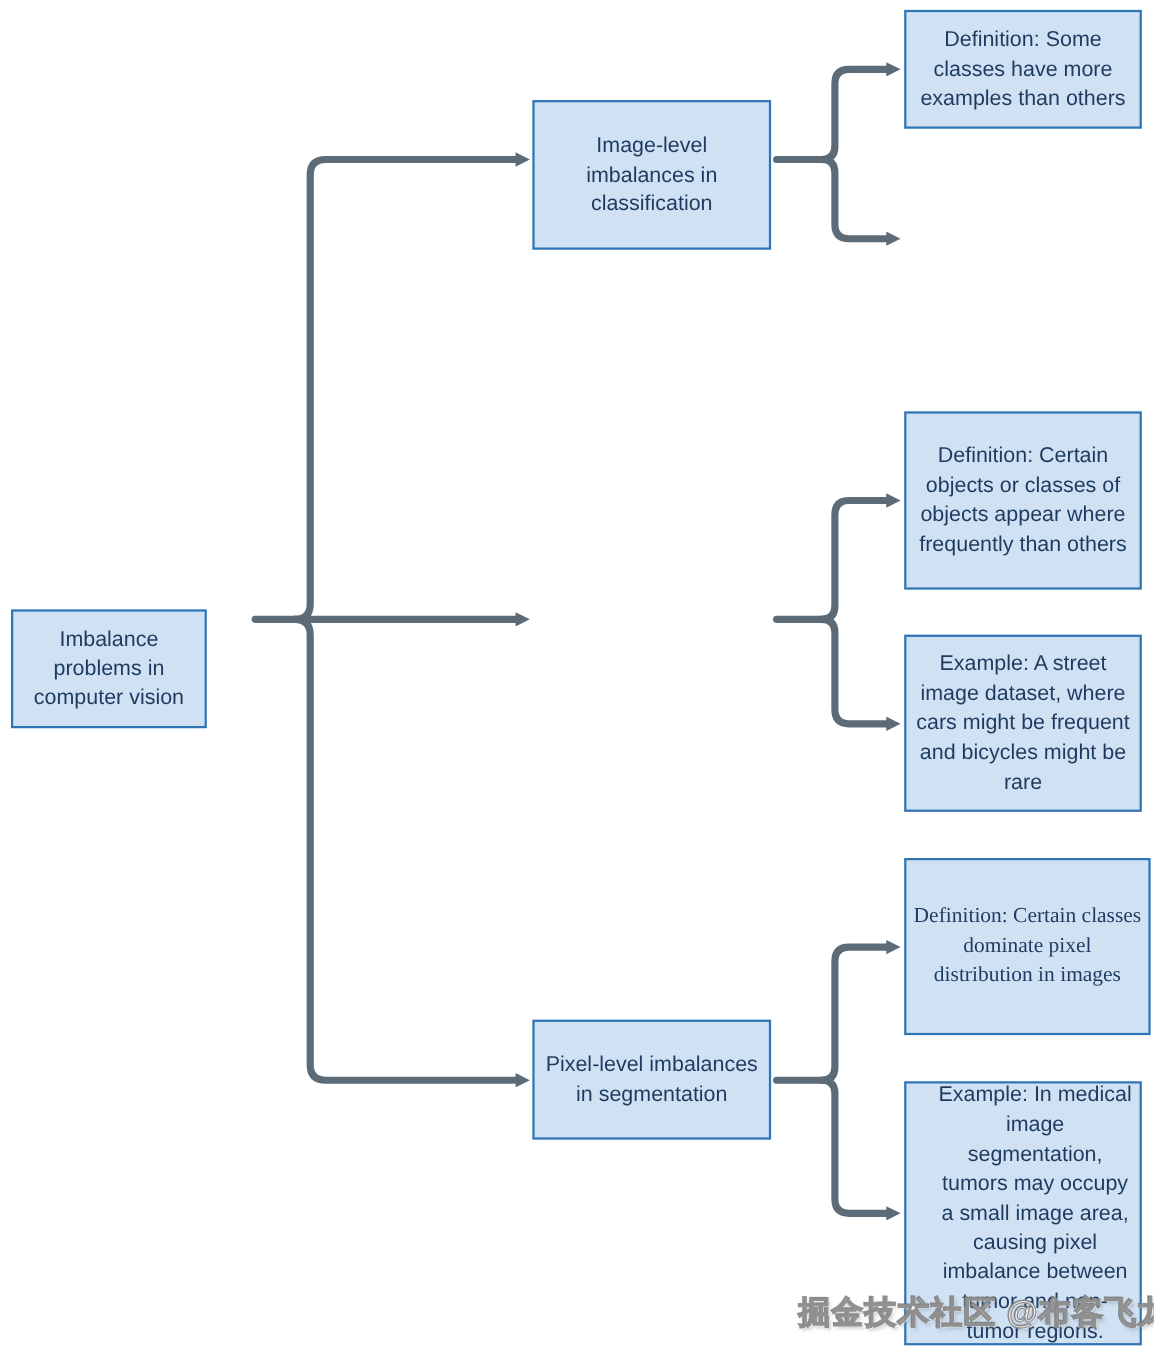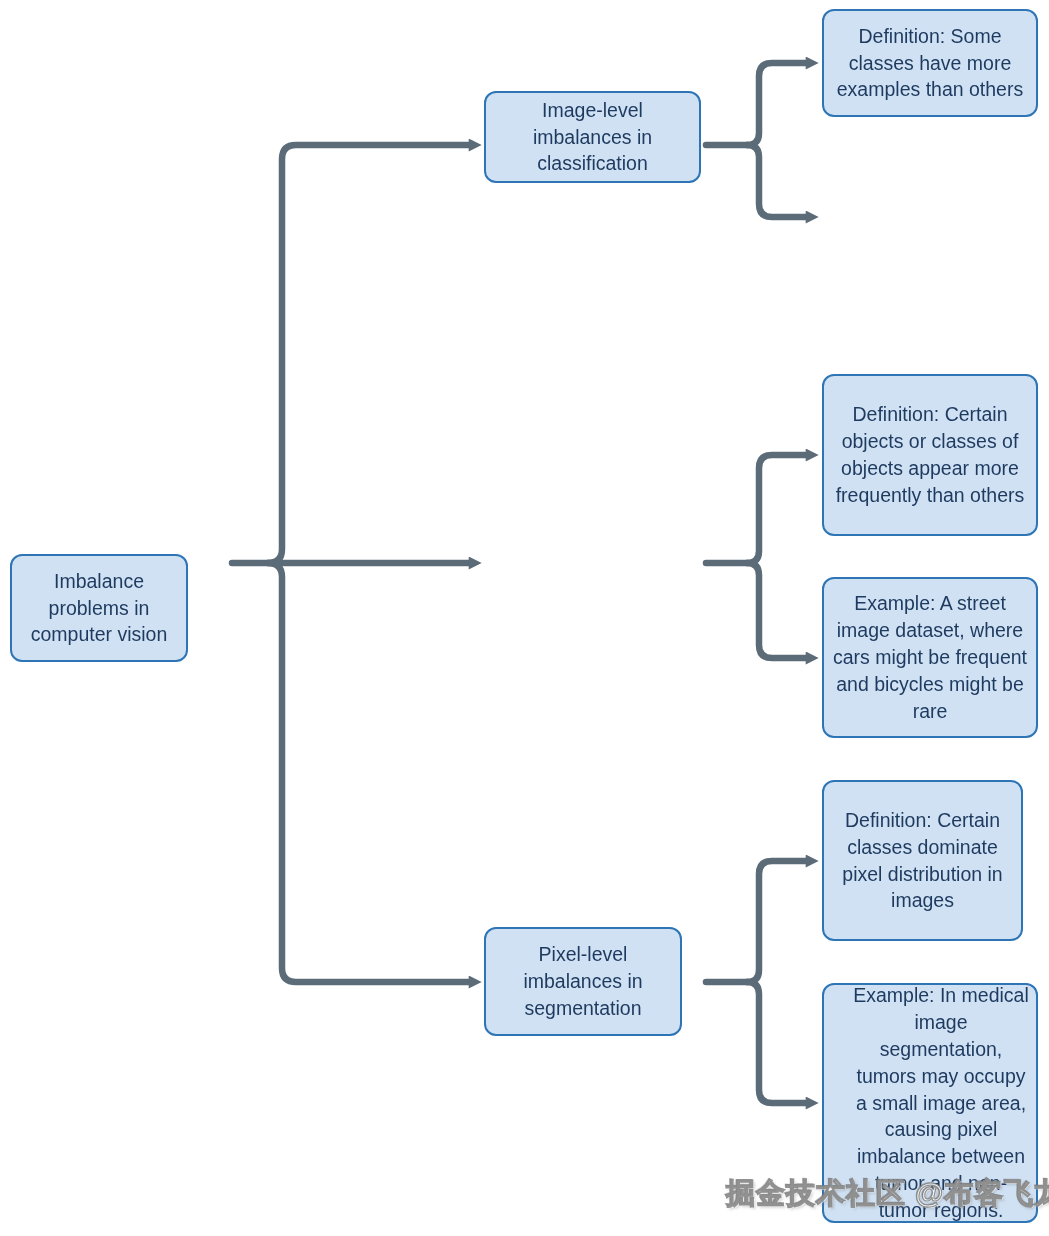--- a/index.html
+++ b/index.html
@@ -20,21 +20,21 @@
     left: 0;
     top: 0;
     width: 1049px;
     height: 1236px;
   }
   .node {
     position: absolute;
     box-sizing: border-box;
     background: #cfe1f3;
     border: 2.5px solid #2e75b6;
-    border-radius: 12px;
+    border-radius: 0;
     color: #1e3a5f;
     font-size: 19.5px;
     line-height: 1.38;
     display: flex;
     align-items: center;
     justify-content: center;
     text-align: center;
     padding: 4px 6px;
   }
   .node span {
@@ -89,38 +89,38 @@
       <path d="M706 982 H747"></path>
       <path d="M747 982 Q759 982 759 970 V874 Q759 861 772 861 H807" marker-end="url(#arrow)"></path>
       <path d="M747 982 Q759 982 759 994 V1090 Q759 1103 772 1103 H807" marker-end="url(#arrow)"></path>
     </g>
   </svg>
 
   <div class="node" style="left:10px; top:510px; width:178px; height:108px;margin-top:44px;">
     <span>Imbalance problems in computer vision</span>
   </div>
 
-  <div class="node" style="left:484px; top:91px; width:217px; height:92px;">
+  <div class="node" style="left:484px; top:91px; width:217px; height:136px;">
     <span>Image-level imbalances in classification</span>
   </div>
   <div class="node" style="left:822px; top:9px; width:216px; height:108px;">
     <span>Definition: Some classes have more examples than others</span>
   </div>
 
   <div class="node" style="left:822px; top:374px; width:216px; height:162px;">
-    <span>Definition: Certain objects or classes of objects appear more frequently than others</span>
+    <span>Definition: Certain objects or classes of objects appear where frequently than others</span>
   </div>
   <div class="node" style="left:822px; top:577px; width:216px; height:161px;">
     <span>Example: A street image dataset, where cars might be frequent and bicycles might be rare</span>
   </div>
 
-  <div class="node" style="left:484px; top:927px; width:198px; height:109px;">
+  <div class="node" style="left:484px; top:927px; width:217px; height:109px;">
     <span>Pixel-level imbalances in segmentation</span>
   </div>
-  <div class="node" style="left:822px; top:780px; width:201px; height:161px;">
+  <div class="node" style="left:822px; top:780px; width:224px; height:161px;font-family:Liberation Serif, serif;">
     <span>Definition: Certain classes dominate pixel distribution in images</span>
   </div>
   <div class="node" style="left:822px; top:983px; width:216px; height:240px;padding-left:28px;">
     <span>Example: In medical image segmentation, tumors may occupy a small image area, causing pixel imbalance between tumor and non-tumor regions.</span>
   </div>
 
   <div class="watermark">掘金技术社区 @布客飞龙</div>
 
 </div>
 

